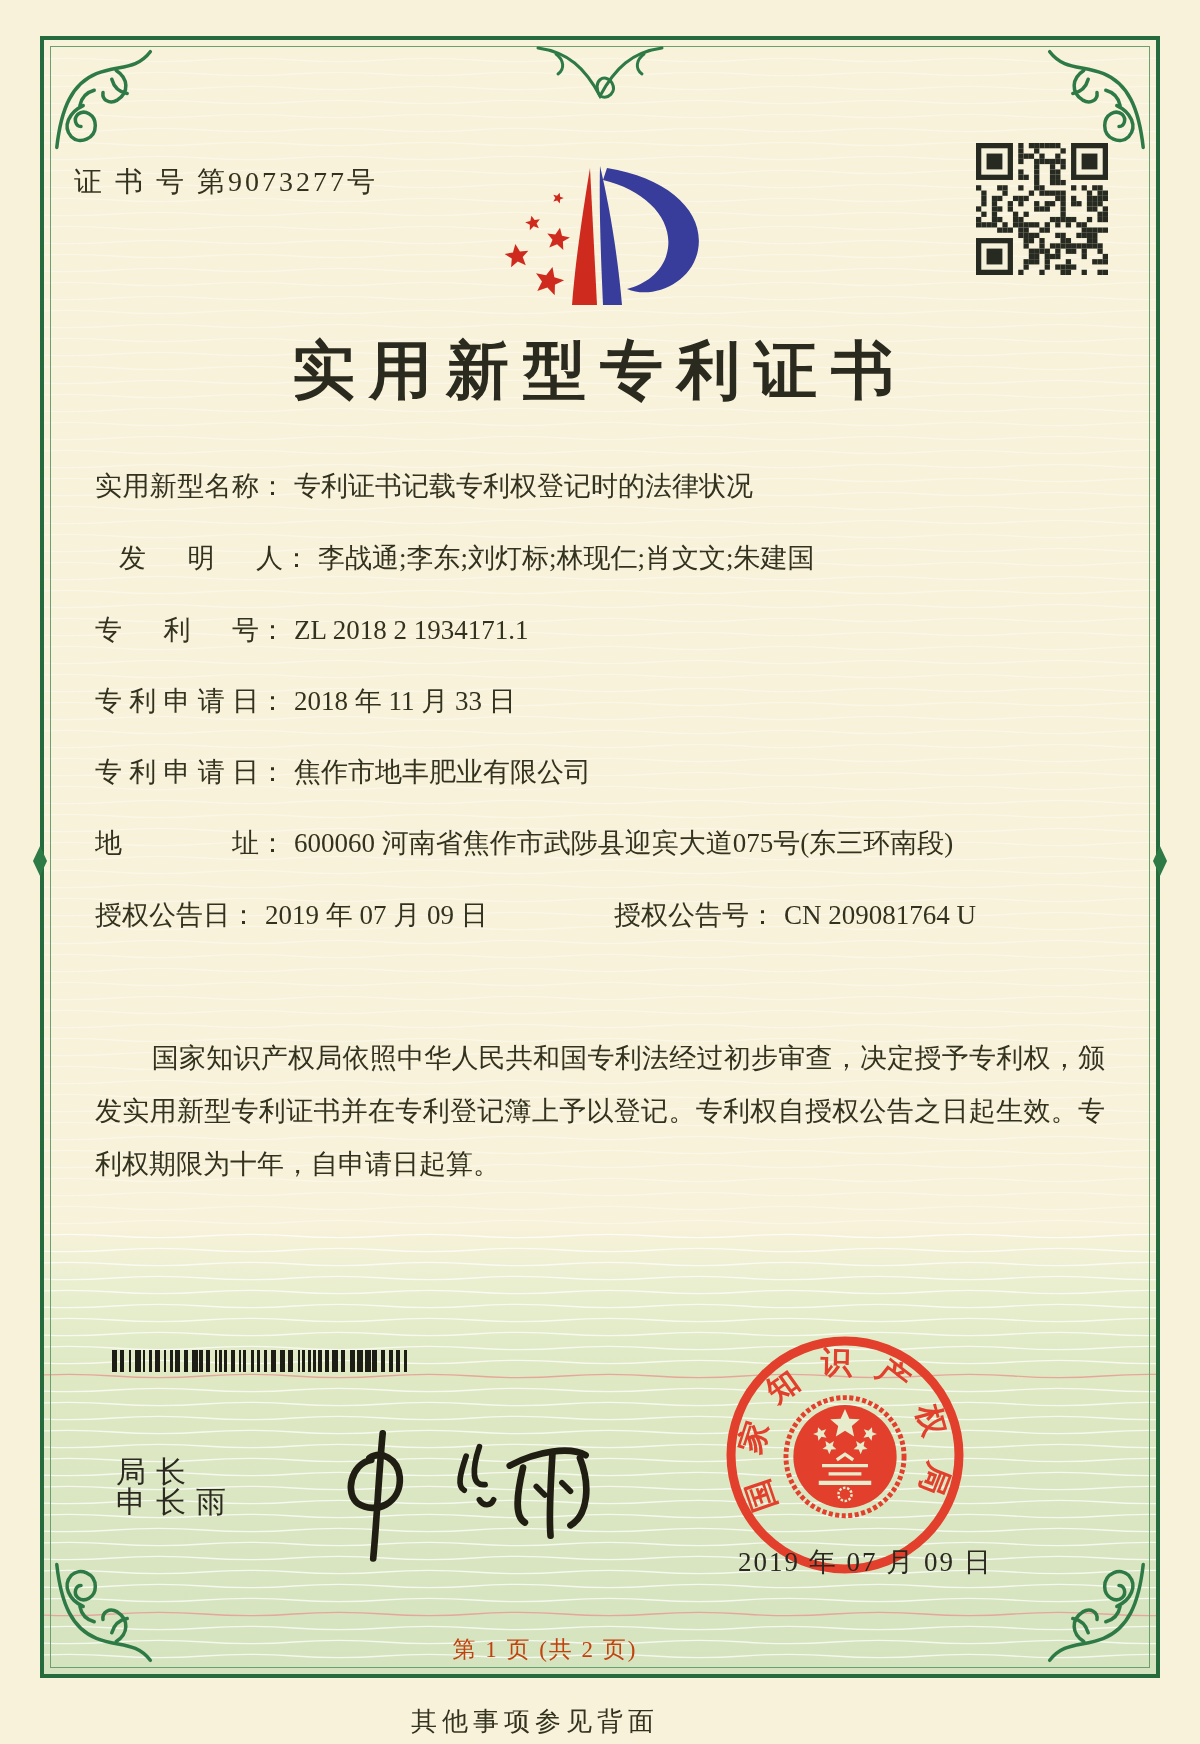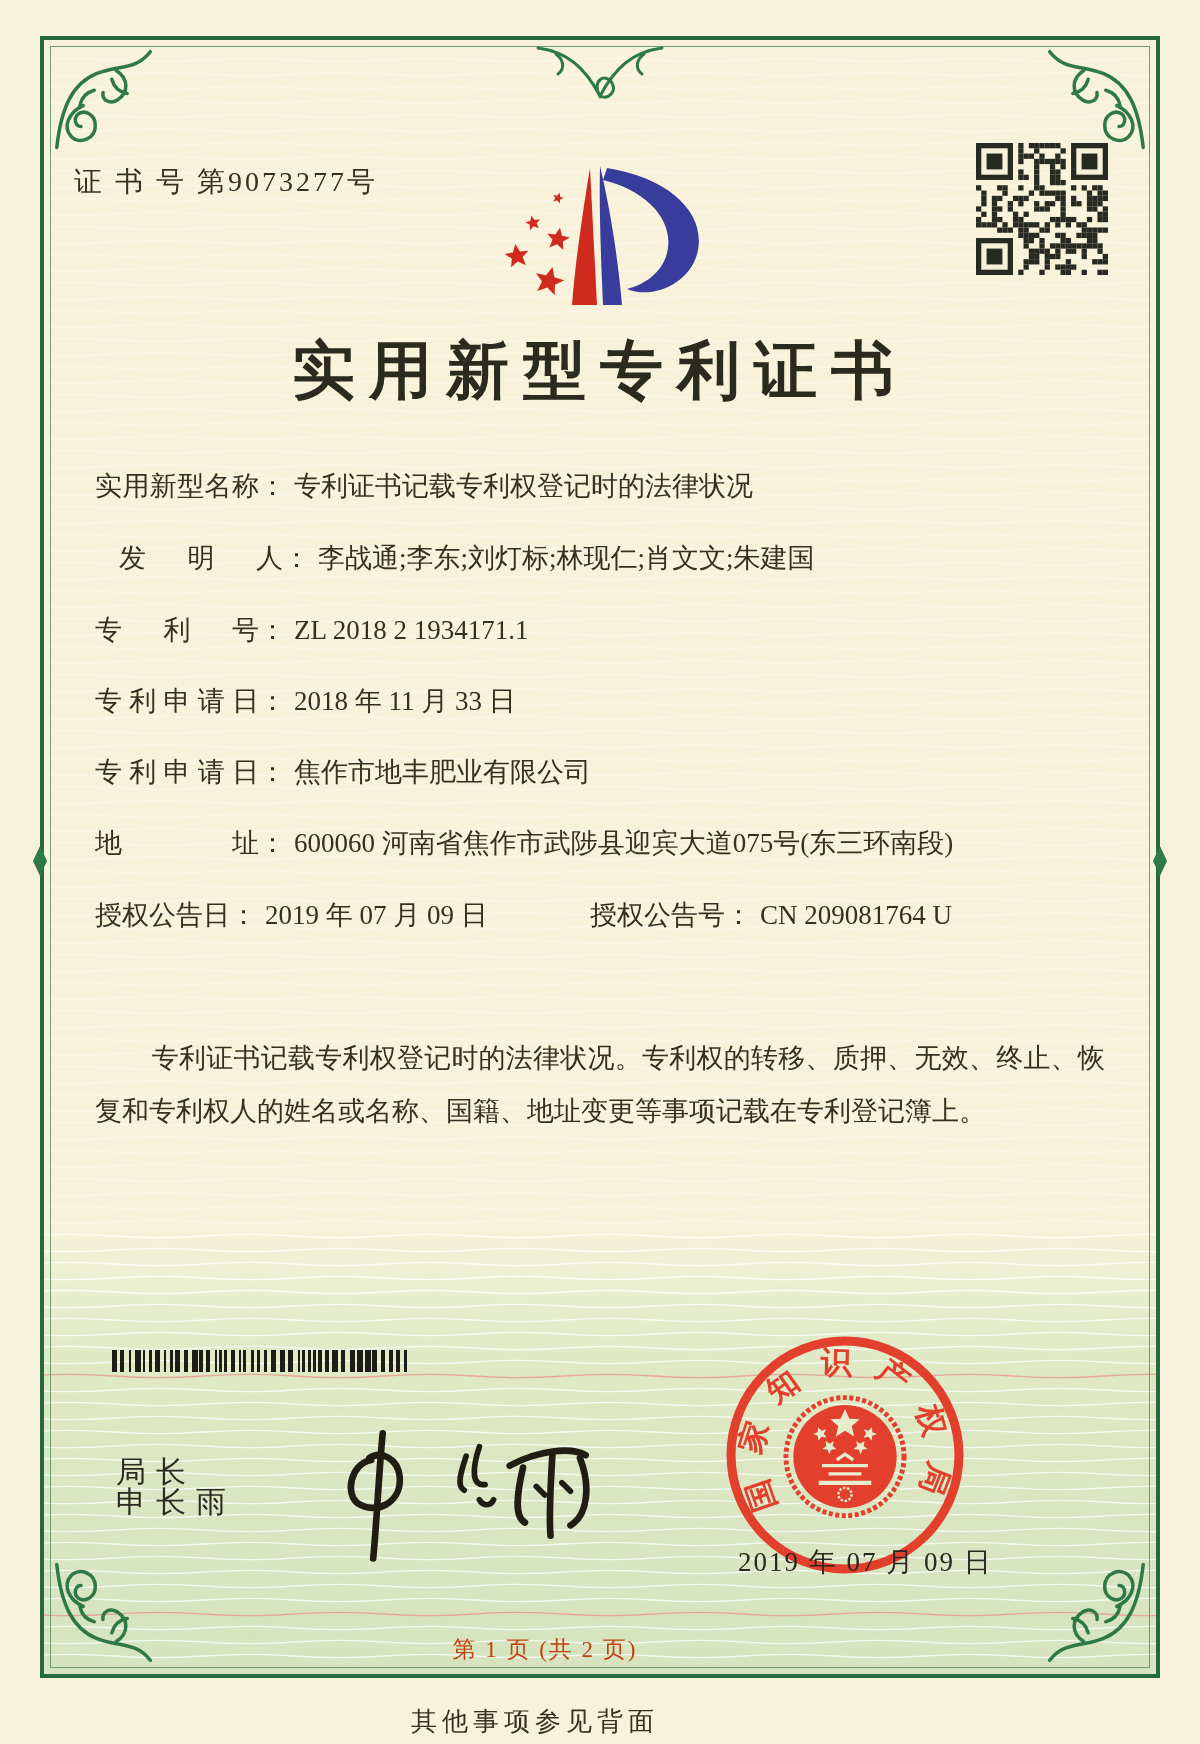--- a/index.html
+++ b/index.html
@@ -23,21 +23,21 @@
   
   .abs{position:absolute;z-index:3;}
   .cert-number{left:74px;top:163px;font-size:28px;letter-spacing:3px;color:#33321f;}
   .title{left:0;right:0;top:328px;text-align:center;font-size:63px;font-weight:bold;
     letter-spacing:14px;color:#2b2a1e;}
   .frow{left:95px;right:60px;font-size:27px;line-height:40px;white-space:nowrap;color:#33321f;}
   .f-label{display:inline-block;width:164px;text-align:justify;text-align-last:justify;vertical-align:top;}
   .f-colon{display:inline-block;vertical-align:top;}
   .f-value{display:inline-block;margin-left:8px;vertical-align:top;}
   .g-label{display:inline-block;vertical-align:top;}
-  .grant-second{position:absolute;left:495px;top:0;white-space:nowrap;}
+  .grant-second{position:absolute;left:519px;top:0;white-space:nowrap;}
   .paras{left:95px;right:95px;top:1032px;font-size:27px;line-height:53px;color:#33321f;text-align:justify;}
   .paras p{margin:0;text-indent:2.1em;}
   .barcode{left:112px;top:1350px;width:303px;height:22px;display:flex;align-items:stretch;}
   .barcode div{background:#1d1c15;height:100%;flex:none;}
   .officer-title{left:116px;top:1452px;font-size:30px;letter-spacing:10px;color:#2c2a20;font-family:"Liberation Sans","DejaVu Sans",sans-serif;}
   .officer-name{left:116px;top:1482px;font-size:30px;letter-spacing:10px;color:#2c2a20;font-family:"Liberation Sans","DejaVu Sans",sans-serif;}
   .signature{left:322px;top:1420px;}
   .seal{left:722px;top:1332px;z-index:3;}
   .seal-date{left:738px;top:1544px;font-size:27px;letter-spacing:2px;color:#2a281f;z-index:4;}
   .page-info{left:0;right:110px;top:1634px;text-align:center;font-size:23px;letter-spacing:2px;color:#c2410c;}
@@ -480,21 +480,21 @@
 <div class="abs frow" style="top:823px;">
   <span class="f-label">地址</span><span class="f-colon">：</span><span class="f-value">600060 河南省焦作市武陟县迎宾大道075号(东三环南段)</span>
 </div>
 
 <div class="abs frow" style="top:895px;">
   <span class="g-label">授权公告日</span><span class="f-colon">：</span><span class="f-value">2019 年 07 月 09 日</span>
   <span class="grant-second"><span class="g-label">授权公告号</span><span class="f-colon">：</span><span class="f-value">CN 209081764 U</span></span>
 </div>
 
 <div class="abs paras">
-  <p>专利证书记载专利权登记时的法律状况。专利权的转移、质押、无效、终止、恢复和专利权人的姓名或名称、国籍、地址变更等事项记载在专利登记簿上。</p>
+  <p>国家知识产权局依照中华人民共和国专利法经过初步审查，决定授予专利权，颁发实用新型专利证书并在专利登记簿上予以登记。专利权自授权公告之日起生效。专利权期限为十年，自申请日起算。</p>
 </div>
 
 <div class="abs barcode" id="barcode">
     <div style="width: 4.9px; margin-right: 3px;"></div>
     <div style="width: 3.9px; margin-right: 4.9px;"></div>
     <div style="width: 2.7px; margin-right: 3.4px;"></div>
     <div style="width: 6.1px; margin-right: 1.8px;"></div>
     <div style="width: 2px; margin-right: 4.8px;"></div>
     <div style="width: 2.9px; margin-right: 2.6px;"></div>
     <div style="width: 4.7px; margin-right: 4.1px;"></div>

